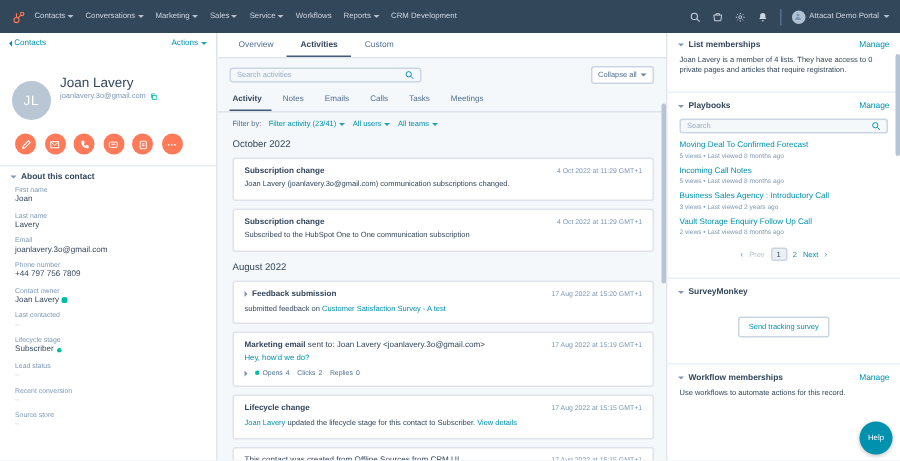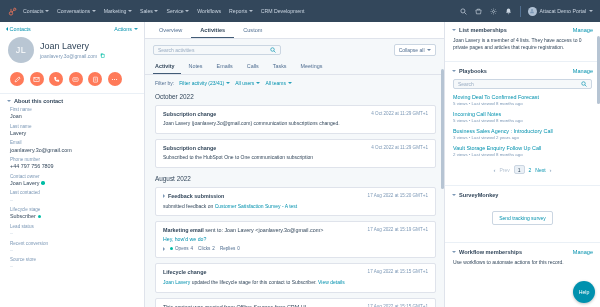--- a/index.html
+++ b/index.html
@@ -83,20 +83,21 @@
   }
   .actions-link { color: #0091ae; display: flex; align-items: center; gap: 2px; cursor: pointer; font-size: 5.4px; }
 
   .contact-head { display: flex; align-items: center; gap: 6px; padding: 3px 8px 4px 8px; }
   .avatar-lg {
     width: 26px; height: 26px; border-radius: 50%;
     background: #b9c6d3; color: #fff;
     display: flex; align-items: center; justify-content: center;
     font-size: 9px; letter-spacing: .5px;
     flex: 0 0 26px;
+    margin-top: 17px;
   }
   .contact-name { font-size: 9px; color: #33475b; line-height: 1.15; font-weight: 400; }
   .contact-mail-row { display: flex; align-items: center; gap: 2.5px; margin-top: 1.5px; }
   .contact-mail { font-size: 5px; color: #7c98b6; }
   .copy-ic { width: 5px; height: 5px; color: #00bda5; }
   .copy-ic svg { display: block; }
 
   .action-circles { display: flex; gap: 5.5px; padding: 5px 9px 7px 10px; }
   .acirc {
     width: 14px; height: 14px; border-radius: 50%;

